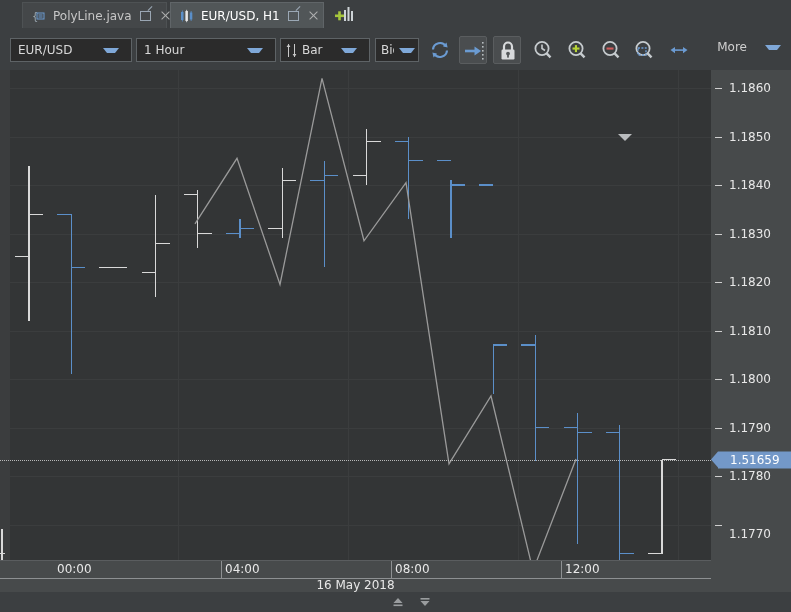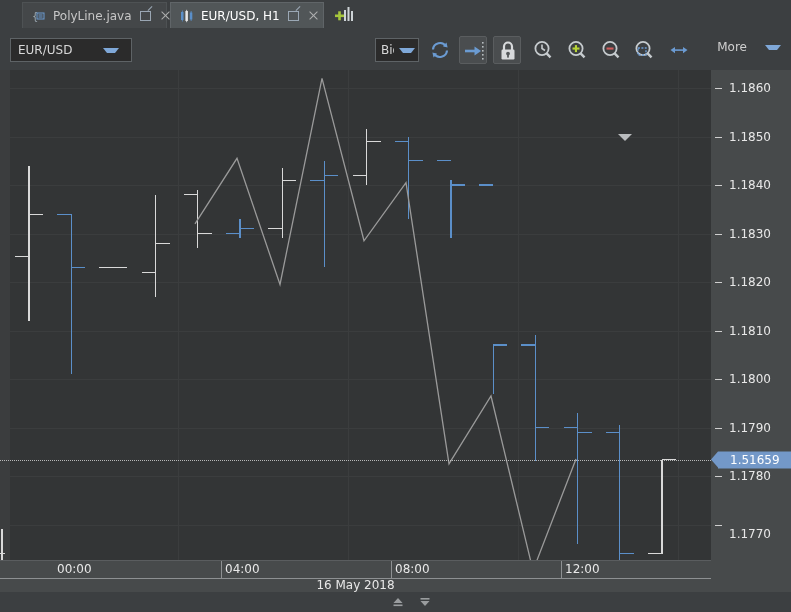--- a/index.html
+++ b/index.html
@@ -152,21 +152,37 @@
     </div>
   </div>
 
   <div class="toolbar">
 
     <div class="combo" style="left:10px;width:122px;">
       <span class="cv">EUR/USD</span>
       <span class="caret"></span>
     </div>
 
-
+    <div class="combo" style="left:136px;width:140px;">
+      <span class="cv">1 Hour</span>
+      <span class="caret"></span>
+    </div>
+
+    <div class="combo" style="left:280px;width:90px;padding-left:5px;">
+      <span class="barico">
+        <svg width="11" height="13" viewBox="0 0 11 13">
+          <rect x="2" y="0" width="1" height="13" fill="#c8c8c8"></rect>
+          <rect x="8" y="0" width="1" height="13" fill="#c8c8c8"></rect>
+          <path d="M2.5 0 L0.6 3 L4.4 3 Z" fill="#c8c8c8"></path>
+          <path d="M8.5 13 L6.6 10 L10.4 10 Z" fill="#c8c8c8"></path>
+        </svg>
+      </span>
+      <span class="cv">Bar</span>
+      <span class="caret"></span>
+    </div>
 
     <div class="combo" style="left:375px;width:44px;padding:0 3px 0 5px;">
       <span class="cv">Bid</span>
       <span class="caret"></span>
     </div>
 
     <div class="tbtn2" style="left:426px;">
       <svg width="28" height="28" viewBox="0 0 28 28">
         <path d="M7 13.5 A7 7 0 0 1 20 10.5" fill="none" stroke="#6b9bd2" stroke-width="2.2"></path>
         <path d="M21 14.5 A7 7 0 0 1 8 17.5" fill="none" stroke="#6b9bd2" stroke-width="2.2"></path>

